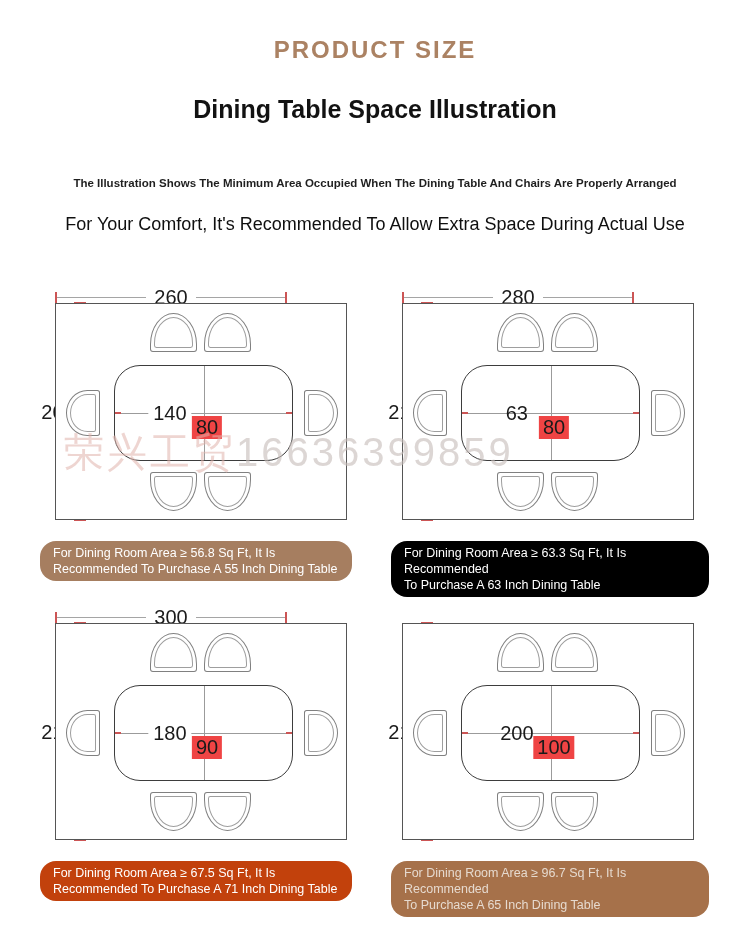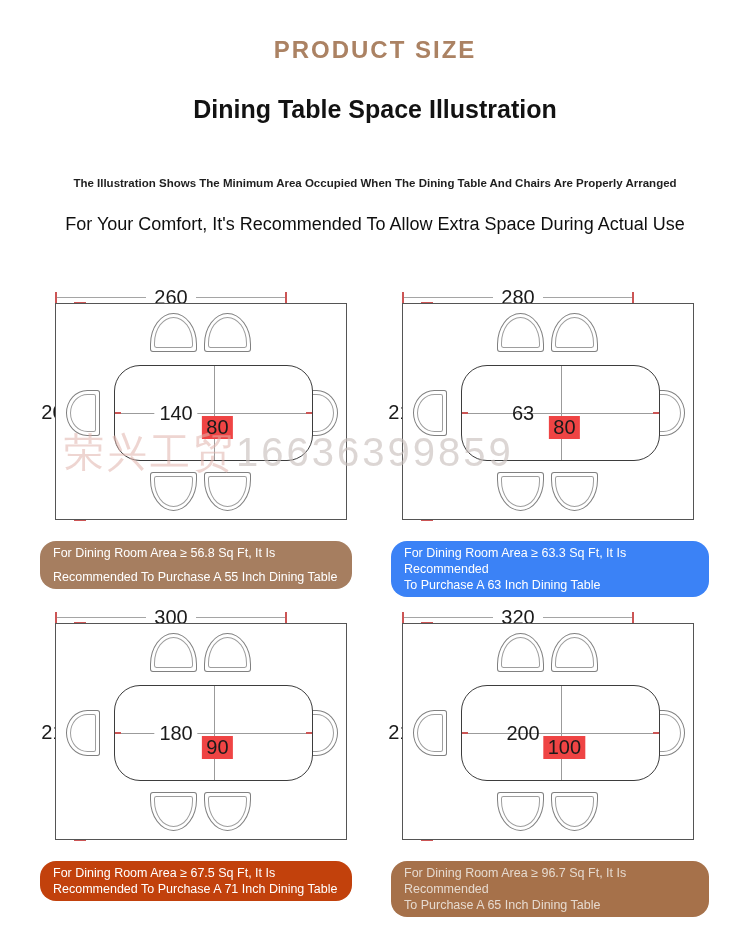--- a/index.html
+++ b/index.html
@@ -39,21 +39,21 @@
   .chair { position:absolute; background:#fff; border:1.4px solid #808080; box-sizing:border-box; }
   .chair::before { content:""; position:absolute; inset:3px; border:1px solid #9e9e9e;
                    border-radius:inherit; }
   .c-top1 { left:94px;  top:9px;   width:47px; height:39px; border-radius:24px 24px 3px 3px / 32px 32px 3px 3px; }
   .c-top2 { left:148px; top:9px;   width:47px; height:39px; border-radius:24px 24px 3px 3px / 32px 32px 3px 3px; }
   .c-bot1 { left:94px;  top:168px; width:47px; height:39px; border-radius:3px 3px 24px 24px / 3px 3px 32px 32px; }
   .c-bot2 { left:148px; top:168px; width:47px; height:39px; border-radius:3px 3px 24px 24px / 3px 3px 32px 32px; }
   .c-left { left:10px;  top:86px;  width:34px; height:46px; border-radius:24px 3px 3px 24px / 26px 3px 3px 26px; }
   .c-right{ left:248px; top:86px;  width:34px; height:46px; border-radius:3px 24px 24px 3px / 3px 26px 26px 3px; }
 
-  .table { position:absolute; left:58px; top:61px; width:199px; height:96px;
+  .table { position:absolute; left:58px; top:61px; width:179px; height:96px;
            border:1.5px solid #3d3d3d; border-radius:26px; background:#fff; box-sizing:border-box; }
   .h-line { position:absolute; left:0; right:0; top:50%; height:1px; background:#9b9b9b; }
   .h-line::before, .h-line::after { content:""; position:absolute; top:-1px; width:6px; height:2px; background:#cc5555; }
   .h-line::before { left:0; } .h-line::after { right:0; }
   .v-line { position:absolute; top:0; bottom:0; left:50%; width:1px; background:#9b9b9b; }
   .table-length { position:absolute; left:31%; top:50%; transform:translate(-50%,-50%);
                   font-size:20px; background:#fff; padding:0 5px; }
   .diagram.struck .table-length { background:transparent; padding:0 2px; }
   .table-width { position:absolute; left:52%; top:calc(50% + 3px); transform:translateX(-50%);
                  font-size:20px; background:#ef4444; padding:0 4px; }
@@ -102,21 +102,21 @@
       <div class="chair c-bot2"></div>
       <div class="chair c-left"></div>
       <div class="chair c-right"></div>
       <div class="table">
         <div class="h-line"></div>
         <div class="v-line"></div>
         <span class="table-length">140</span>
         <span class="table-width">80</span>
       </div>
     </div>
-    <div class="caption" style="background: rgb(166, 126, 96); gap: 8px;">
+    <div class="caption" style="background: rgb(166, 126, 96);">
       <span class="cap-line">For Dining Room Area ≥ 56.8 Sq Ft, It Is</span>
       <span class="cap-line">Recommended To Purchase A 55 Inch Dining Table</span>
     </div>
   </div>
 
   <div class="diagram struck" id="d2">
     <div class="dim-top">
       <span class="tick-v"></span>
       <span class="dline"></span>
       <span class="dim-top-label">280</span>
@@ -136,21 +136,21 @@
       <div class="chair c-bot2"></div>
       <div class="chair c-left"></div>
       <div class="chair c-right"></div>
       <div class="table">
         <div class="h-line"></div>
         <div class="v-line"></div>
         <span class="table-length">63</span>
         <span class="table-width">80</span>
       </div>
     </div>
-    <div class="caption" style="background: #3b82f6;">
+    <div class="caption" style="background: #000000;">
       <span class="cap-line">For Dining Room Area ≥ 63.3 Sq Ft, It Is Recommended</span>
       <span class="cap-line">To Purchase A 63 Inch Dining Table</span>
     </div>
   </div>
 
   <div class="diagram" id="d3">
     <div class="dim-top">
       <span class="tick-v"></span>
       <span class="dline"></span>
       <span class="dim-top-label">300</span>
@@ -177,27 +177,20 @@
         <span class="table-width">90</span>
       </div>
     </div>
     <div class="caption" style="background: #c2410c;">
       <span class="cap-line">For Dining Room Area ≥ 67.5 Sq Ft, It Is</span>
       <span class="cap-line">Recommended To Purchase A 71 Inch Dining Table</span>
     </div>
   </div>
 
   <div class="diagram struck" id="d4">
-    <div class="dim-top">
-      <span class="tick-v"></span>
-      <span class="dline"></span>
-      <span class="dim-top-label">320</span>
-      <span class="dline"></span>
-      <span class="tick-v"></span>
-    </div>
     <div class="dim-left">
       <span class="tick-h t"></span>
       <span class="vl"></span>
       <span class="tick-h b"></span>
       <span class="dim-left-label">210</span>
     </div>
     <div class="room">
       <div class="chair c-top1"></div>
       <div class="chair c-top2"></div>
       <div class="chair c-bot1"></div>

